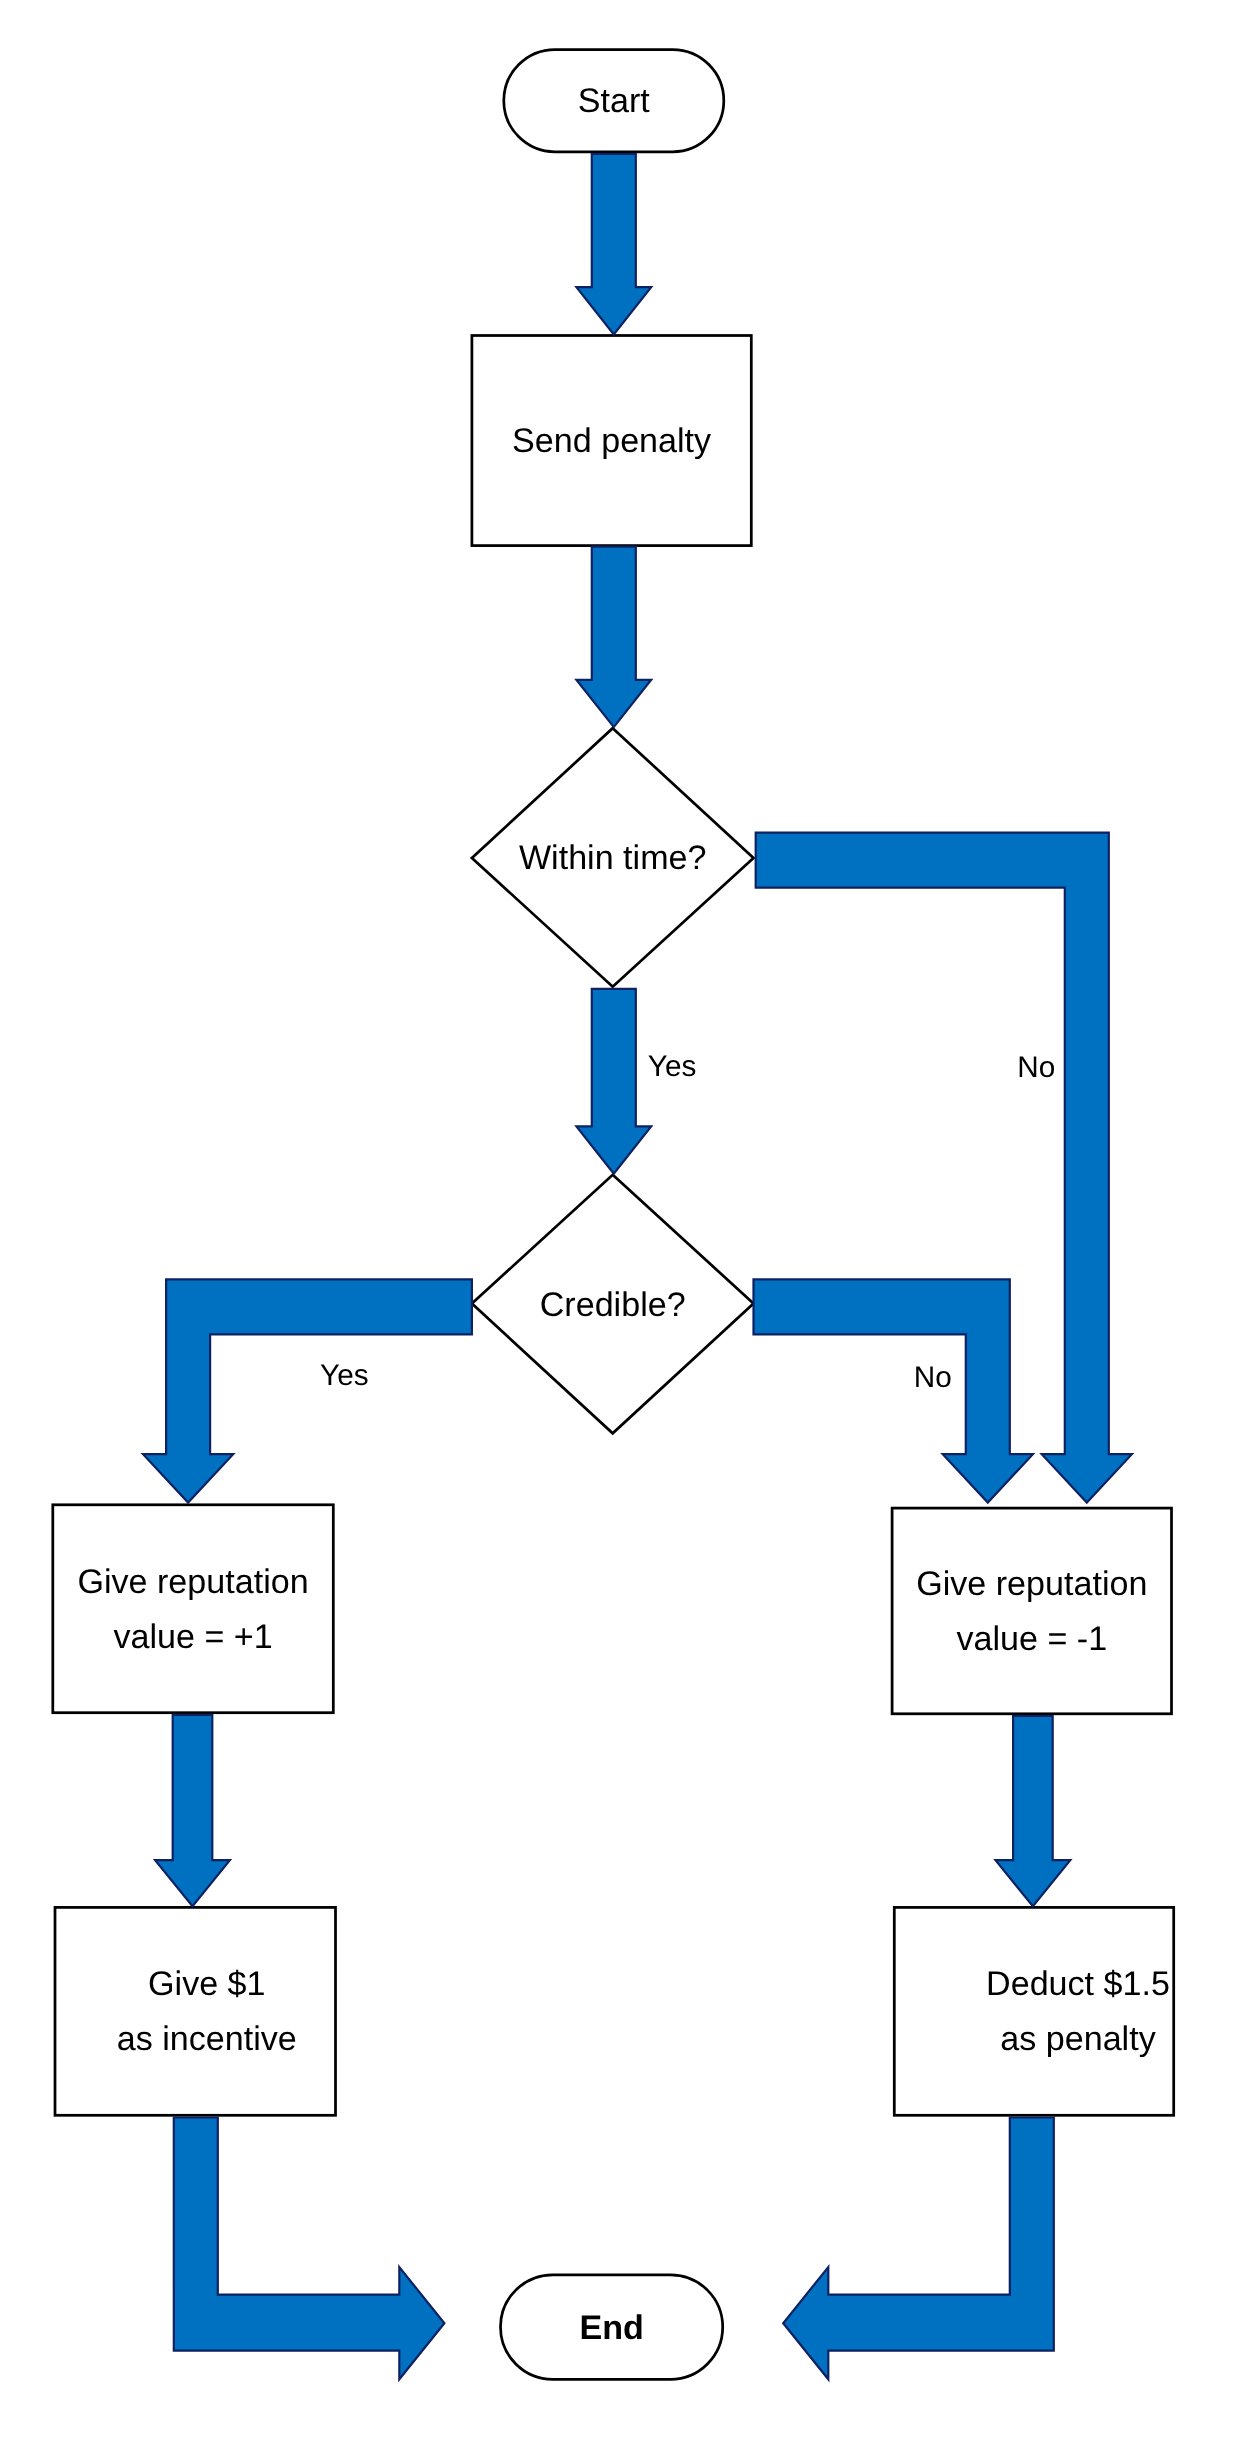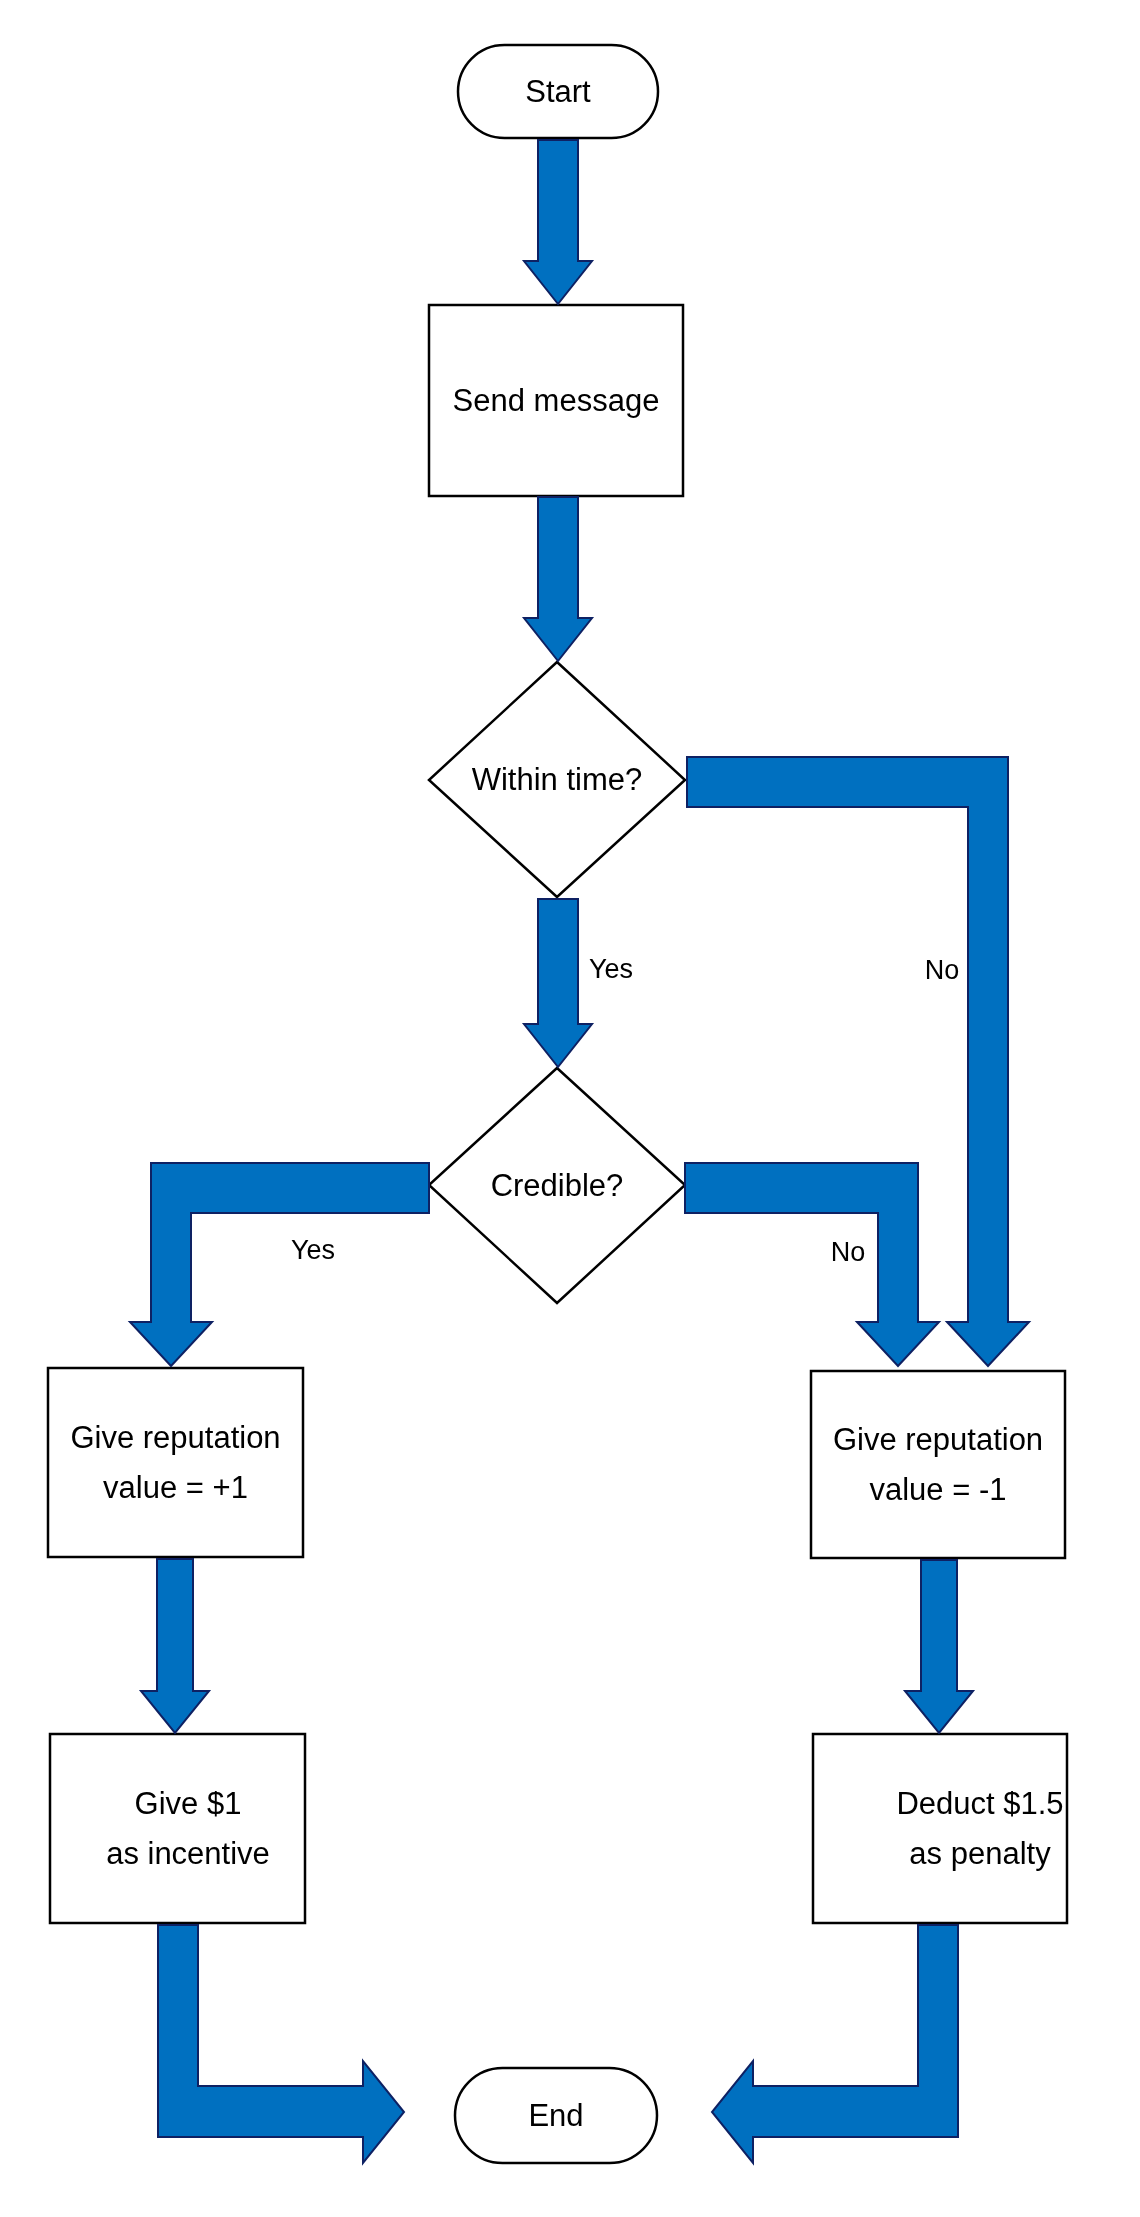--- a/index.html
+++ b/index.html
@@ -65,39 +65,39 @@
     <polygon class="arrow" points="429,1163 151,1163 151,1322 130,1322 171,1366 212,1322 191,1322 191,1213 429,1213"></polygon>
     <polygon class="arrow" points="685,1163 918,1163 918,1322 939,1322 898,1366 857,1322 878,1322 878,1213 685,1213"></polygon>
     <polygon class="arrow" points="157,1559 193,1559 193,1691 209,1691 175,1733 141,1691 157,1691"></polygon>
     <polygon class="arrow" points="921,1560 957,1560 957,1691 973,1691 939,1733 905,1691 921,1691"></polygon>
     <polygon class="arrow" points="158,1925 198,1925 198,2086 363,2086 363,2061 404,2112 363,2163 363,2137 158,2137"></polygon>
     <polygon class="arrow" points="918,1925 958,1925 958,2137 753,2137 753,2163 712,2112 753,2061 753,2086 918,2086"></polygon>
   </svg>
 
   <div class="node-label" style="left:458px; top:45px; width:200px; height:93px;">Start</div>
 
-  <div class="node-label" style="left:429px; top:305px; width:254px; height:191px;">Send message</div>
+  <div class="node-label" style="left:429px; top:305px; width:254px; height:191px;">Send penalty</div>
 
   <div class="node-label" style="left:429px; top:662px; width:256px; height:235px;">Within time?</div>
 
   <div class="node-label" style="left:429px; top:1068px; width:256px; height:235px;">Credible?</div>
 
   <div class="node-label" style="left:48px; top:1368px; width:255px; height:189px;">Give reputation
 value = +1</div>
 
   <div class="node-label" style="left:811px; top:1371px; width:254px; height:187px;">Give reputation
 value = -1</div>
 
   <div class="node-label" style="left:50px; top:1734px; width:276px; height:189px;">Give $1
 as incentive</div>
 
   <div class="node-label" style="left:813px; top:1734px; width:254px; height:189px;padding-left:40px;">Deduct $1.5
 as penalty</div>
 
-  <div class="node-label" style="left:455px; top:2068px; width:202px; height:95px;">End</div>
+  <div class="node-label" style="left:455px; top:2068px; width:202px; height:95px;font-weight:bold;">End</div>
 
   <div class="edge-label" style="left:571px; top:948px; width:80px; height:42px;">Yes</div>
 
   <div class="edge-label" style="left:902px; top:949px; width:80px; height:42px;">No</div>
 
   <div class="edge-label" style="left:273px; top:1229px; width:80px; height:42px;">Yes</div>
 
   <div class="edge-label" style="left:808px; top:1231px; width:80px; height:42px;">No</div>
 
 </div>

